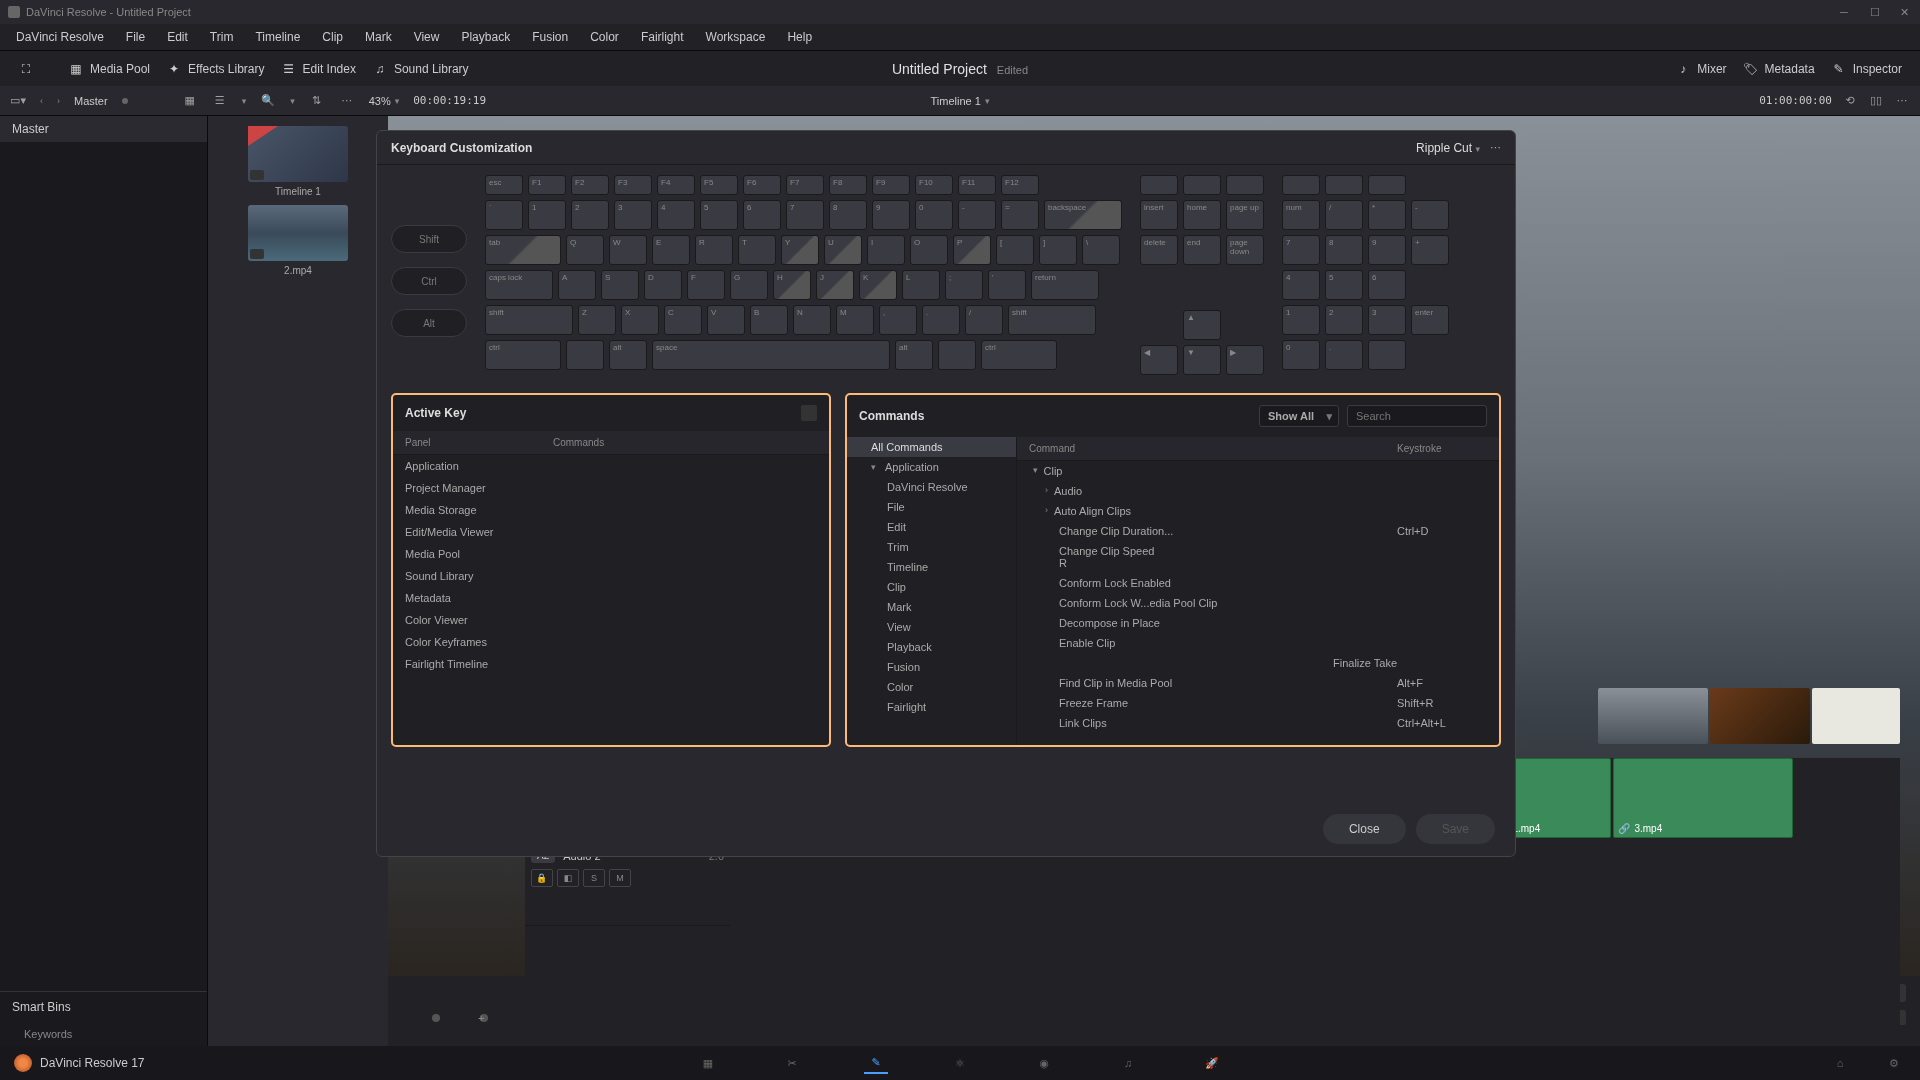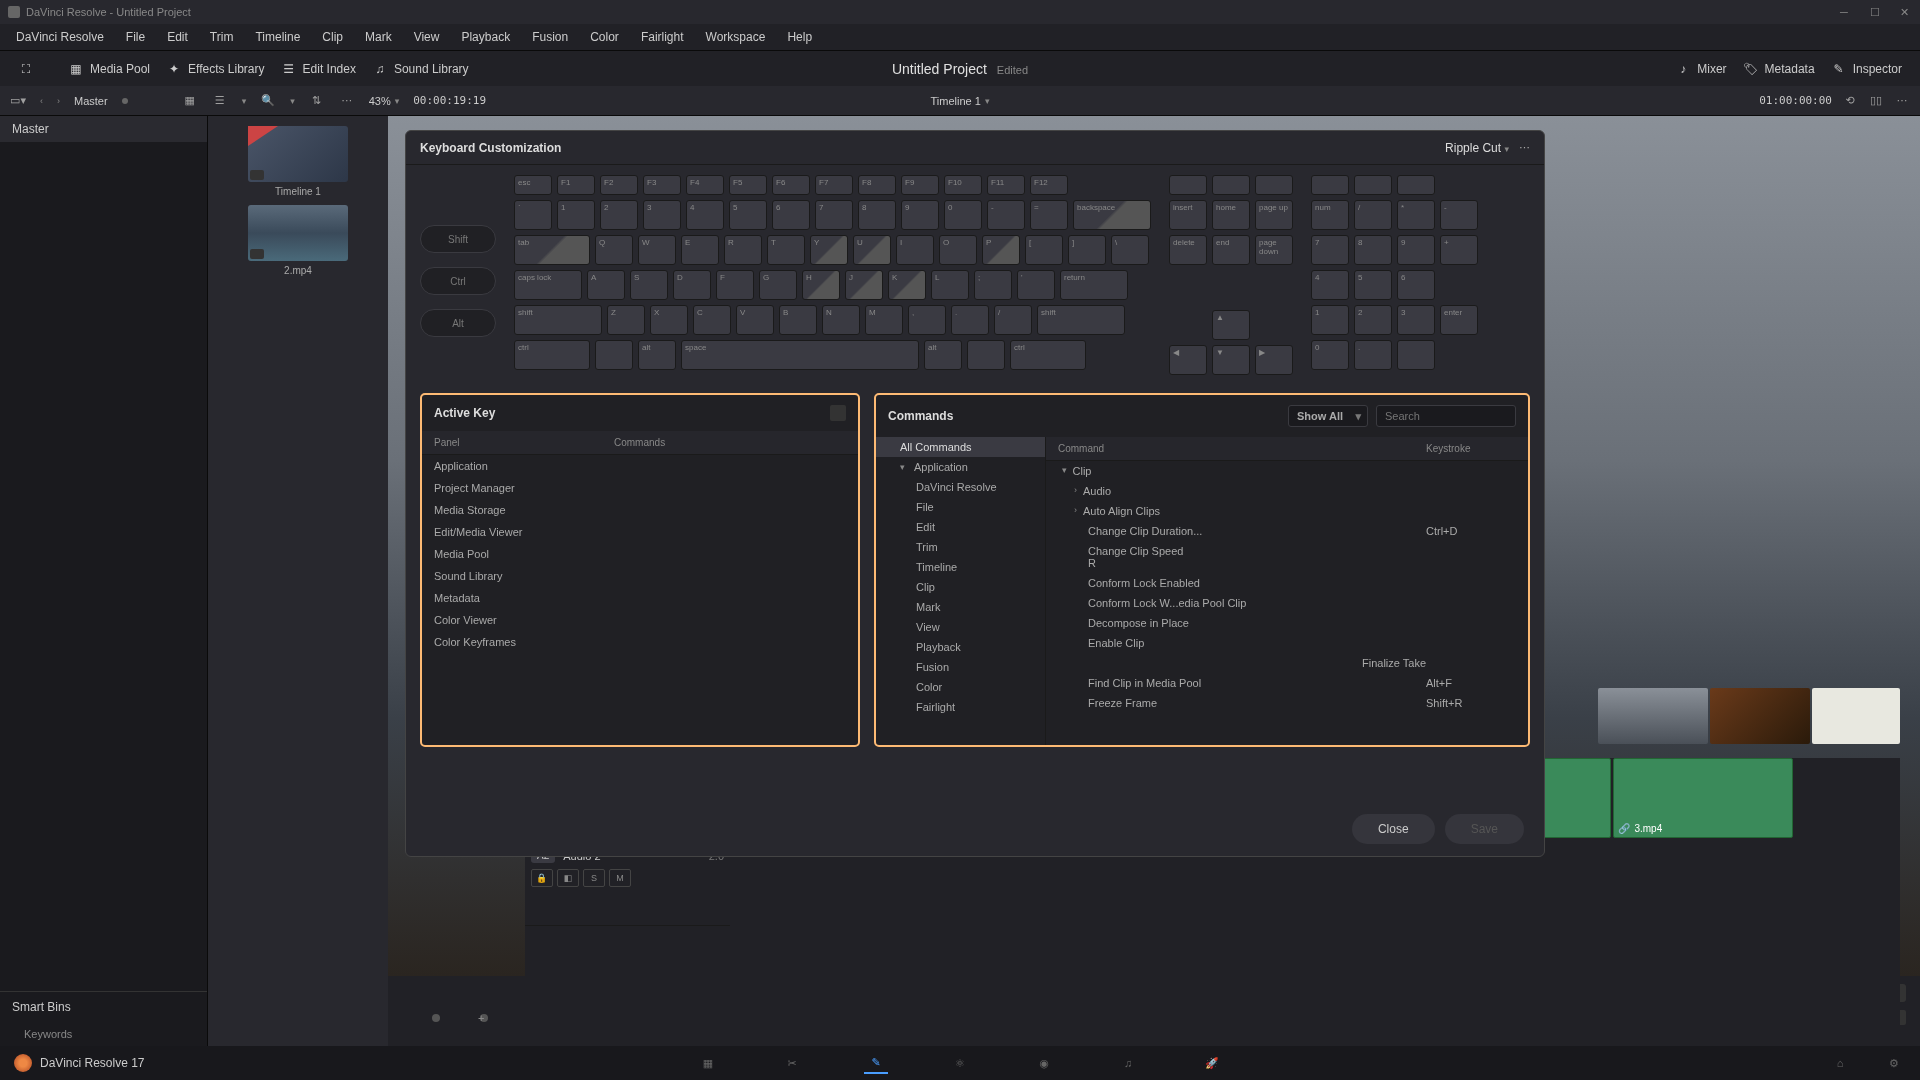--- a/index.html
+++ b/index.html
@@ -59,21 +59,21 @@
 .transport { display: flex; justify-content: flex-end; gap: 10px; margin-bottom: 8px; }
 .transport-btn { width: 24px; height: 18px; background: #333; border-radius: 3px; display: flex; align-items: center; justify-content: center; color: #aaa; cursor: pointer; }
 .volume-row { display: flex; align-items: center; gap: 10px; }
 .vol-slider { flex: 1; height: 3px; background: #444; position: relative; }
 .vol-fill { position: absolute; left: 0; top: 0; height: 100%; width: 85%; background: #6a8; }
 .markers { display: flex; gap: 40px; margin-left: 30px; }
 .mk { width: 8px; height: 8px; border-radius: 50%; background: #555; }
 .tc-box { padding: 2px 6px; background: #333; color: #aaa; font-size: 10px; border-radius: 2px; }
 
 
-.kbd-dialog { position: absolute; left: 405px; top: 130px; width: 1140px; height: 727px; background: #28282e; border: 1px solid #444; border-radius: 6px; z-index: 100; }
+.kbd-dialog { position: absolute; left: 376px; top: 130px; width: 1140px; height: 727px; background: #28282e; border: 1px solid #444; border-radius: 6px; z-index: 100; }
 .kbd-header { height: 34px; display: flex; align-items: center; padding: 0 14px; border-bottom: 1px solid #1a1a1a; }
 .kbd-title { font-weight: 600; color: #ddd; font-size: 12px; }
 .kbd-header .right-controls { margin-left: auto; display: flex; align-items: center; gap: 10px; }
 .preset-dd { color: #ddd; font-size: 12px; }
 
 
 .kbd-visual { padding: 10px 14px; display: flex; gap: 18px; }
 .mod-col { display: flex; flex-direction: column; gap: 14px; padding-top: 50px; }
 .mod-key { width: 76px; height: 28px; background: #202024; border: 1px solid #3a3a40; border-radius: 14px; display: flex; align-items: center; justify-content: center; color: #777; font-size: 10px; }
 .key-grid { display: flex; flex-direction: column; gap: 5px; }
@@ -740,33 +740,34 @@
       </div>
     </div>
 
   <div class="cmd-area">
     <div class="panel panel-left">
       <div class="panel-hdr">
           <span>Active Key</span>
           <div class="box"></div>
         </div>
       <div class="col-hdr">
-          <span style="width:180px">Panel</span>
+          <span style="width:148px">Panel</span>
           <span>Commands</span>
         </div>
       <div class="list" id="panel-list">
           <div class="list-item">Application</div>
           <div class="list-item">Project Manager</div>
           <div class="list-item">Media Storage</div>
           <div class="list-item">Edit/Media Viewer</div>
           <div class="list-item">Media Pool</div>
           <div class="list-item">Sound Library</div>
           <div class="list-item">Metadata</div>
           <div class="list-item">Color Viewer</div>
           <div class="list-item">Color Keyframes</div>
+          <div class="list-item">Fairlight Timeline</div>
         </div>
     </div>
     <div class="panel panel-right">
       <div class="panel-hdr">
         <span>Commands</span>
         <div style="margin-left:auto;display:flex;gap:8px;align-items:center">
           <div class="dd-select">Show All</div>
           <input class="search-box" style="width: 140px;" placeholder="Search">
         </div>
       </div>
@@ -842,20 +843,24 @@
                 <span class="key-col"></span>
               </div>
               <div class="cmd-row" style="padding-left: 42px; align-items: center;">
                 <span class="name">Find Clip in Media Pool</span>
                 <span class="key-col">Alt+F</span>
               </div>
               <div class="cmd-row" style="padding-left: 42px;">
                 <span class="name">Freeze Frame</span>
                 <span class="key-col">Shift+R</span>
               </div>
+              <div class="cmd-row" style="padding-left: 42px;">
+                <span class="name">Link Clips</span>
+                <span class="key-col">Ctrl+Alt+L</span>
+              </div>
             </div>
         </div>
       </div>
     </div>
   </div>
 
   <div class="dlg-footer">
     <div class="dlg-btn">Close</div>
     <div class="dlg-btn disabled">Save</div>
   </div>

